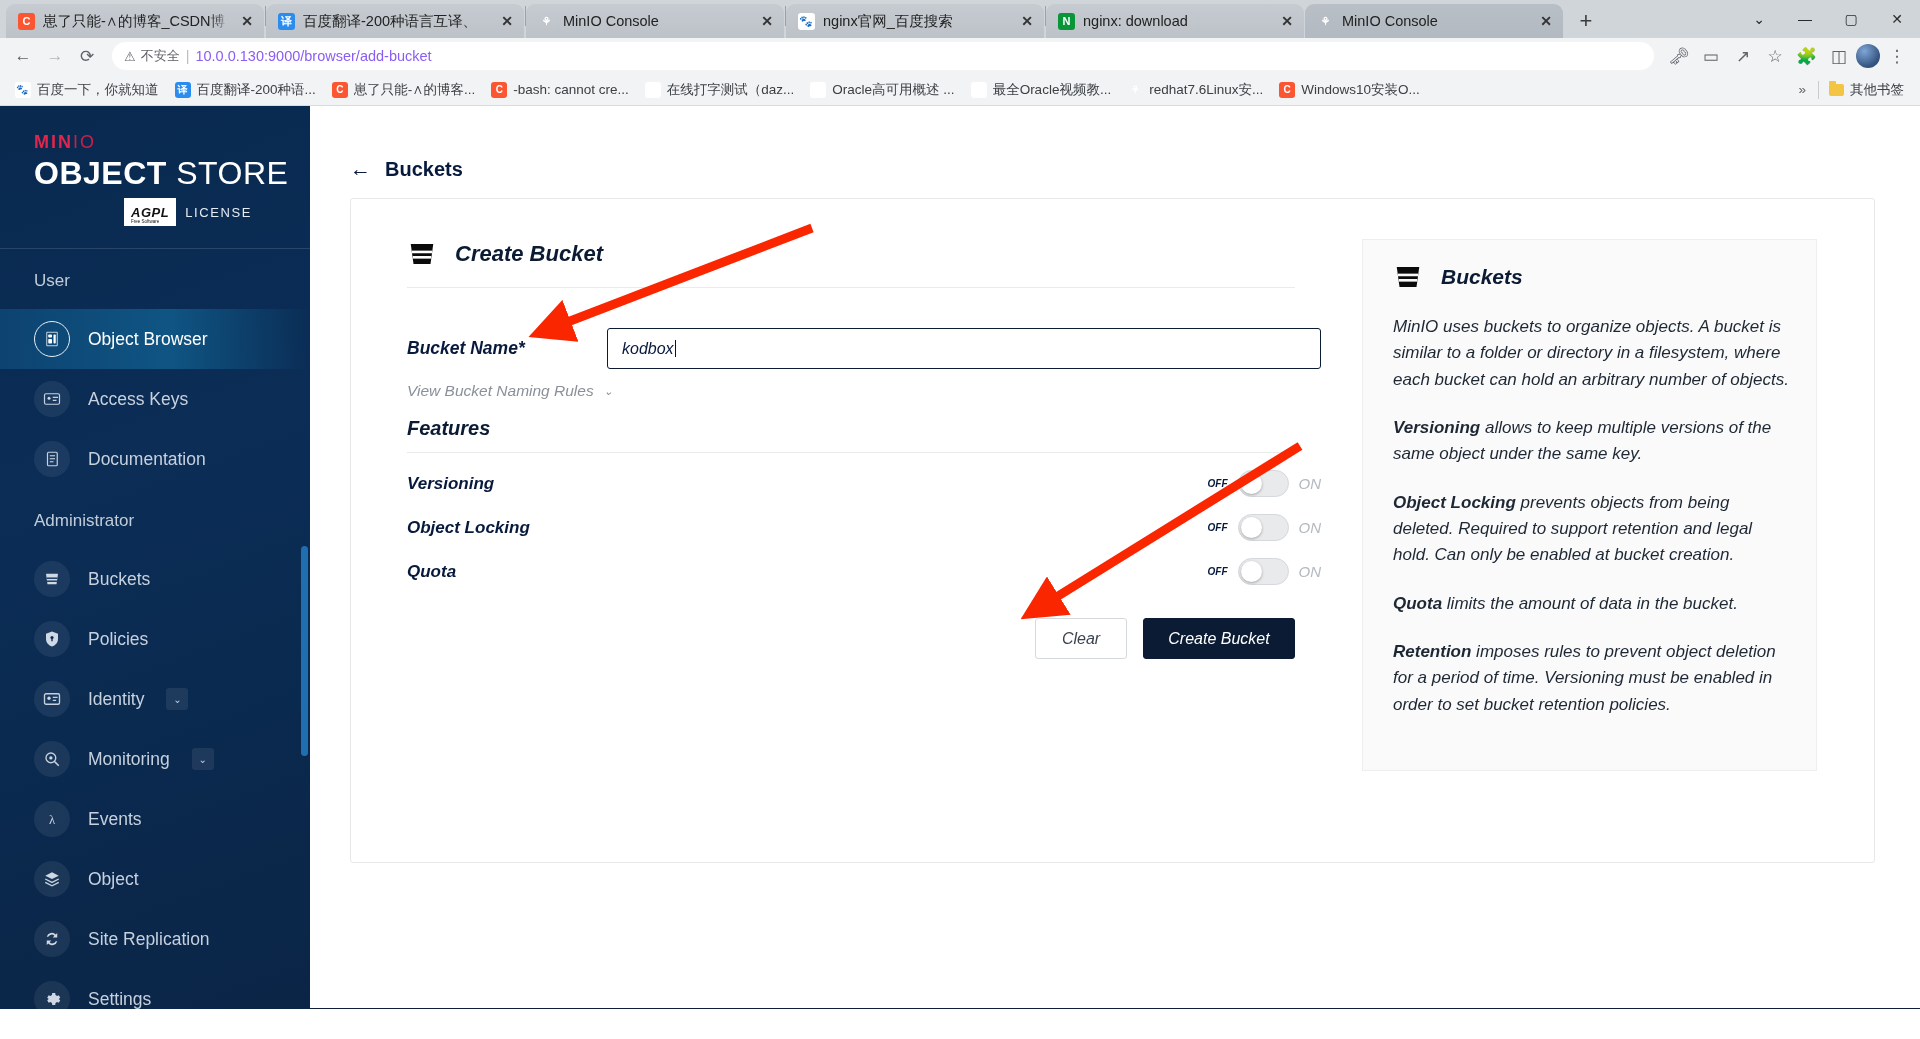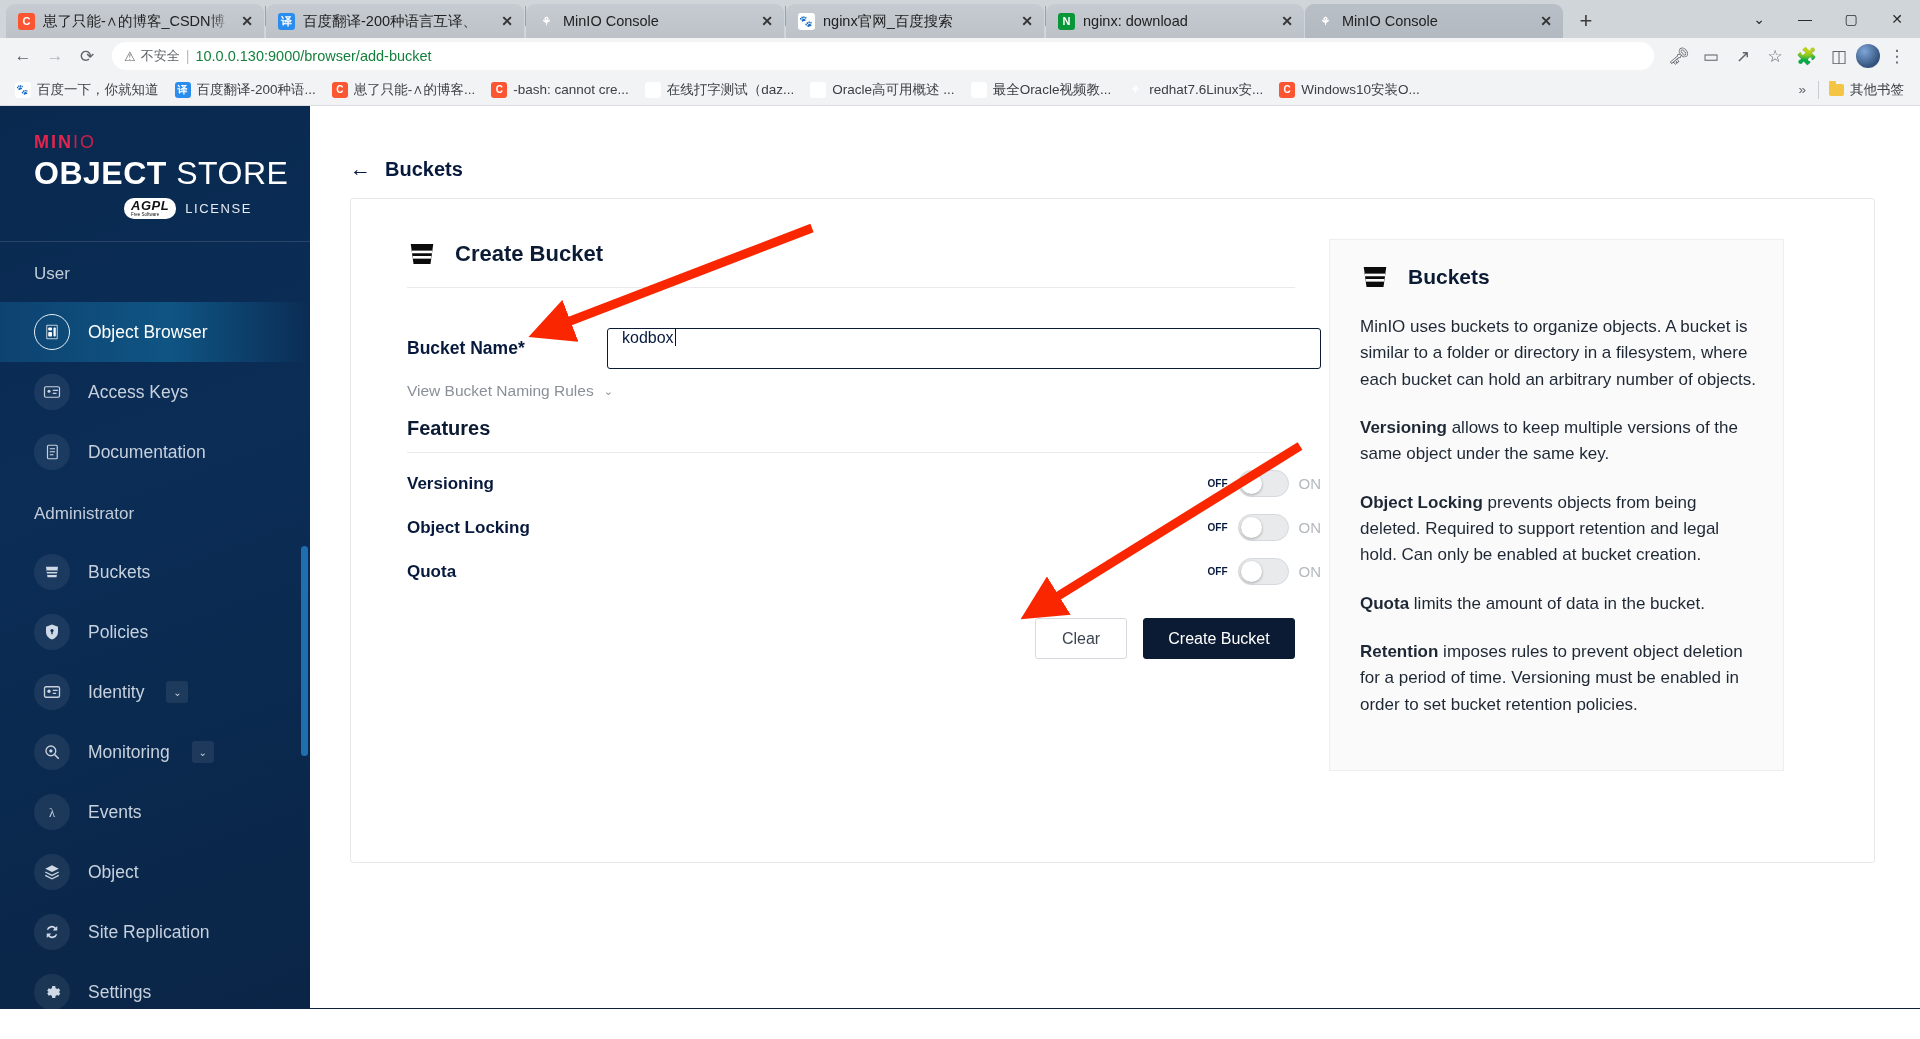--- a/index.html
+++ b/index.html
@@ -111,21 +111,21 @@
     align-items: center;
     gap: 6px;
     padding: 0 12px;
     margin: 0 8px;
     font-size: 14.5px;
     color: #202124;
     min-width: 0;
   }
   .omni-warn { color: #5f6368; font-size: 13px; display: flex; align-items: center; gap: 5px; }
   .omni-sep { color: #b9bcbf; }
-  .omni-url { color: #15803d; white-space: nowrap; overflow: hidden; }
+  .omni-url { color: #8b5cf6; white-space: nowrap; overflow: hidden; }
   .omni-spacer { flex: 1 1 auto; }
   .avatar-dot {
     width: 24px; height: 24px; border-radius: 50%;
     background: radial-gradient(circle at 35% 30%, #7ea6d8, #33527d 70%);
     flex: none;
   }
 
   .bookmarks {
     height: 32px;
     background: #f2f3f5;
@@ -199,21 +199,21 @@
   .brand .objstore {
     font-size: 32px; letter-spacing: .5px; margin-top: 2px; color: #fff;
   }
   .brand .objstore b { font-weight: 800; }
   .brand .objstore span { font-weight: 300; }
   .brand .license {
     display: flex; align-items: center; gap: 9px; margin-top: 6px; padding-left: 90px;
   }
   .agpl-badge {
     background: #fff; color: #111; font-weight: 800; font-style: italic;
-    font-size: 13px; padding: 1px 7px 2px; border-radius: 10px; letter-spacing: .5px;
+    font-size: 13px; padding: 8px 7px 2px; border-radius: 0; letter-spacing: .5px;
     line-height: 1.05; display: inline-block;
   }
   .agpl-badge small { display: block; font-size: 4.5px; font-style: normal; font-weight: 400; letter-spacing: 0; }
   .license-word { font-size: 13px; letter-spacing: 1.6px; color: #e6ecf3; }
 
   .nav-section {
     font-size: 17px;
     color: #c2ccd8;
     padding: 22px 0 10px 34px;
   }
@@ -266,22 +266,23 @@
   .back-arrow { font-size: 21px; color: #07193c; }
   .page-title { font-size: 20px; font-weight: 700; color: #07193c; }
 
   .page-body { padding: 0 45px 0 40px; }
 
   .panel {
     border: 1px solid #e6e8ea;
     border-radius: 3px;
     display: flex;
     padding: 26px 30px 40px;
-    gap: 8px;
+    gap: 41px;
     min-height: 665px;
+    font-style: italic;
   }
   .form-col { flex: 1 1 auto; min-width: 0; max-width: 940px; }
   .form-head { display: flex; align-items: center; gap: 18px; padding: 14px 0 18px 26px; }
   .bucket-ico { width: 30px; height: 30px; flex: none; }
   .form-head h2 { font-size: 22px; font-weight: 700; color: #0b1b33; }
   .hr { height: 1px; background: #e9ebed; margin: 0 26px; }
 
   .field-row {
     display: flex; align-items: center;
     padding: 40px 0 0 26px;
@@ -290,21 +291,21 @@
   .text-input {
     flex: 1 1 auto;
     height: 41px;
     border: 1px solid #0b1b33;
     border-radius: 3px;
     padding: 0 14px;
     font-size: 16px;
     color: #07193c;
     font-family: "Liberation Sans", sans-serif;
     background: #fff;
-    display: flex; 
+    display: flex; align-items: center;
     max-width: 760px;
     position: relative;
   }
   .caret {
     display: inline-block; width: 1px; height: 17px; background: #111;
     margin-left: 1px;
   }
   .naming-rules {
     padding: 13px 0 0 26px;
     font-size: 15.5px; color: #8a9099;

